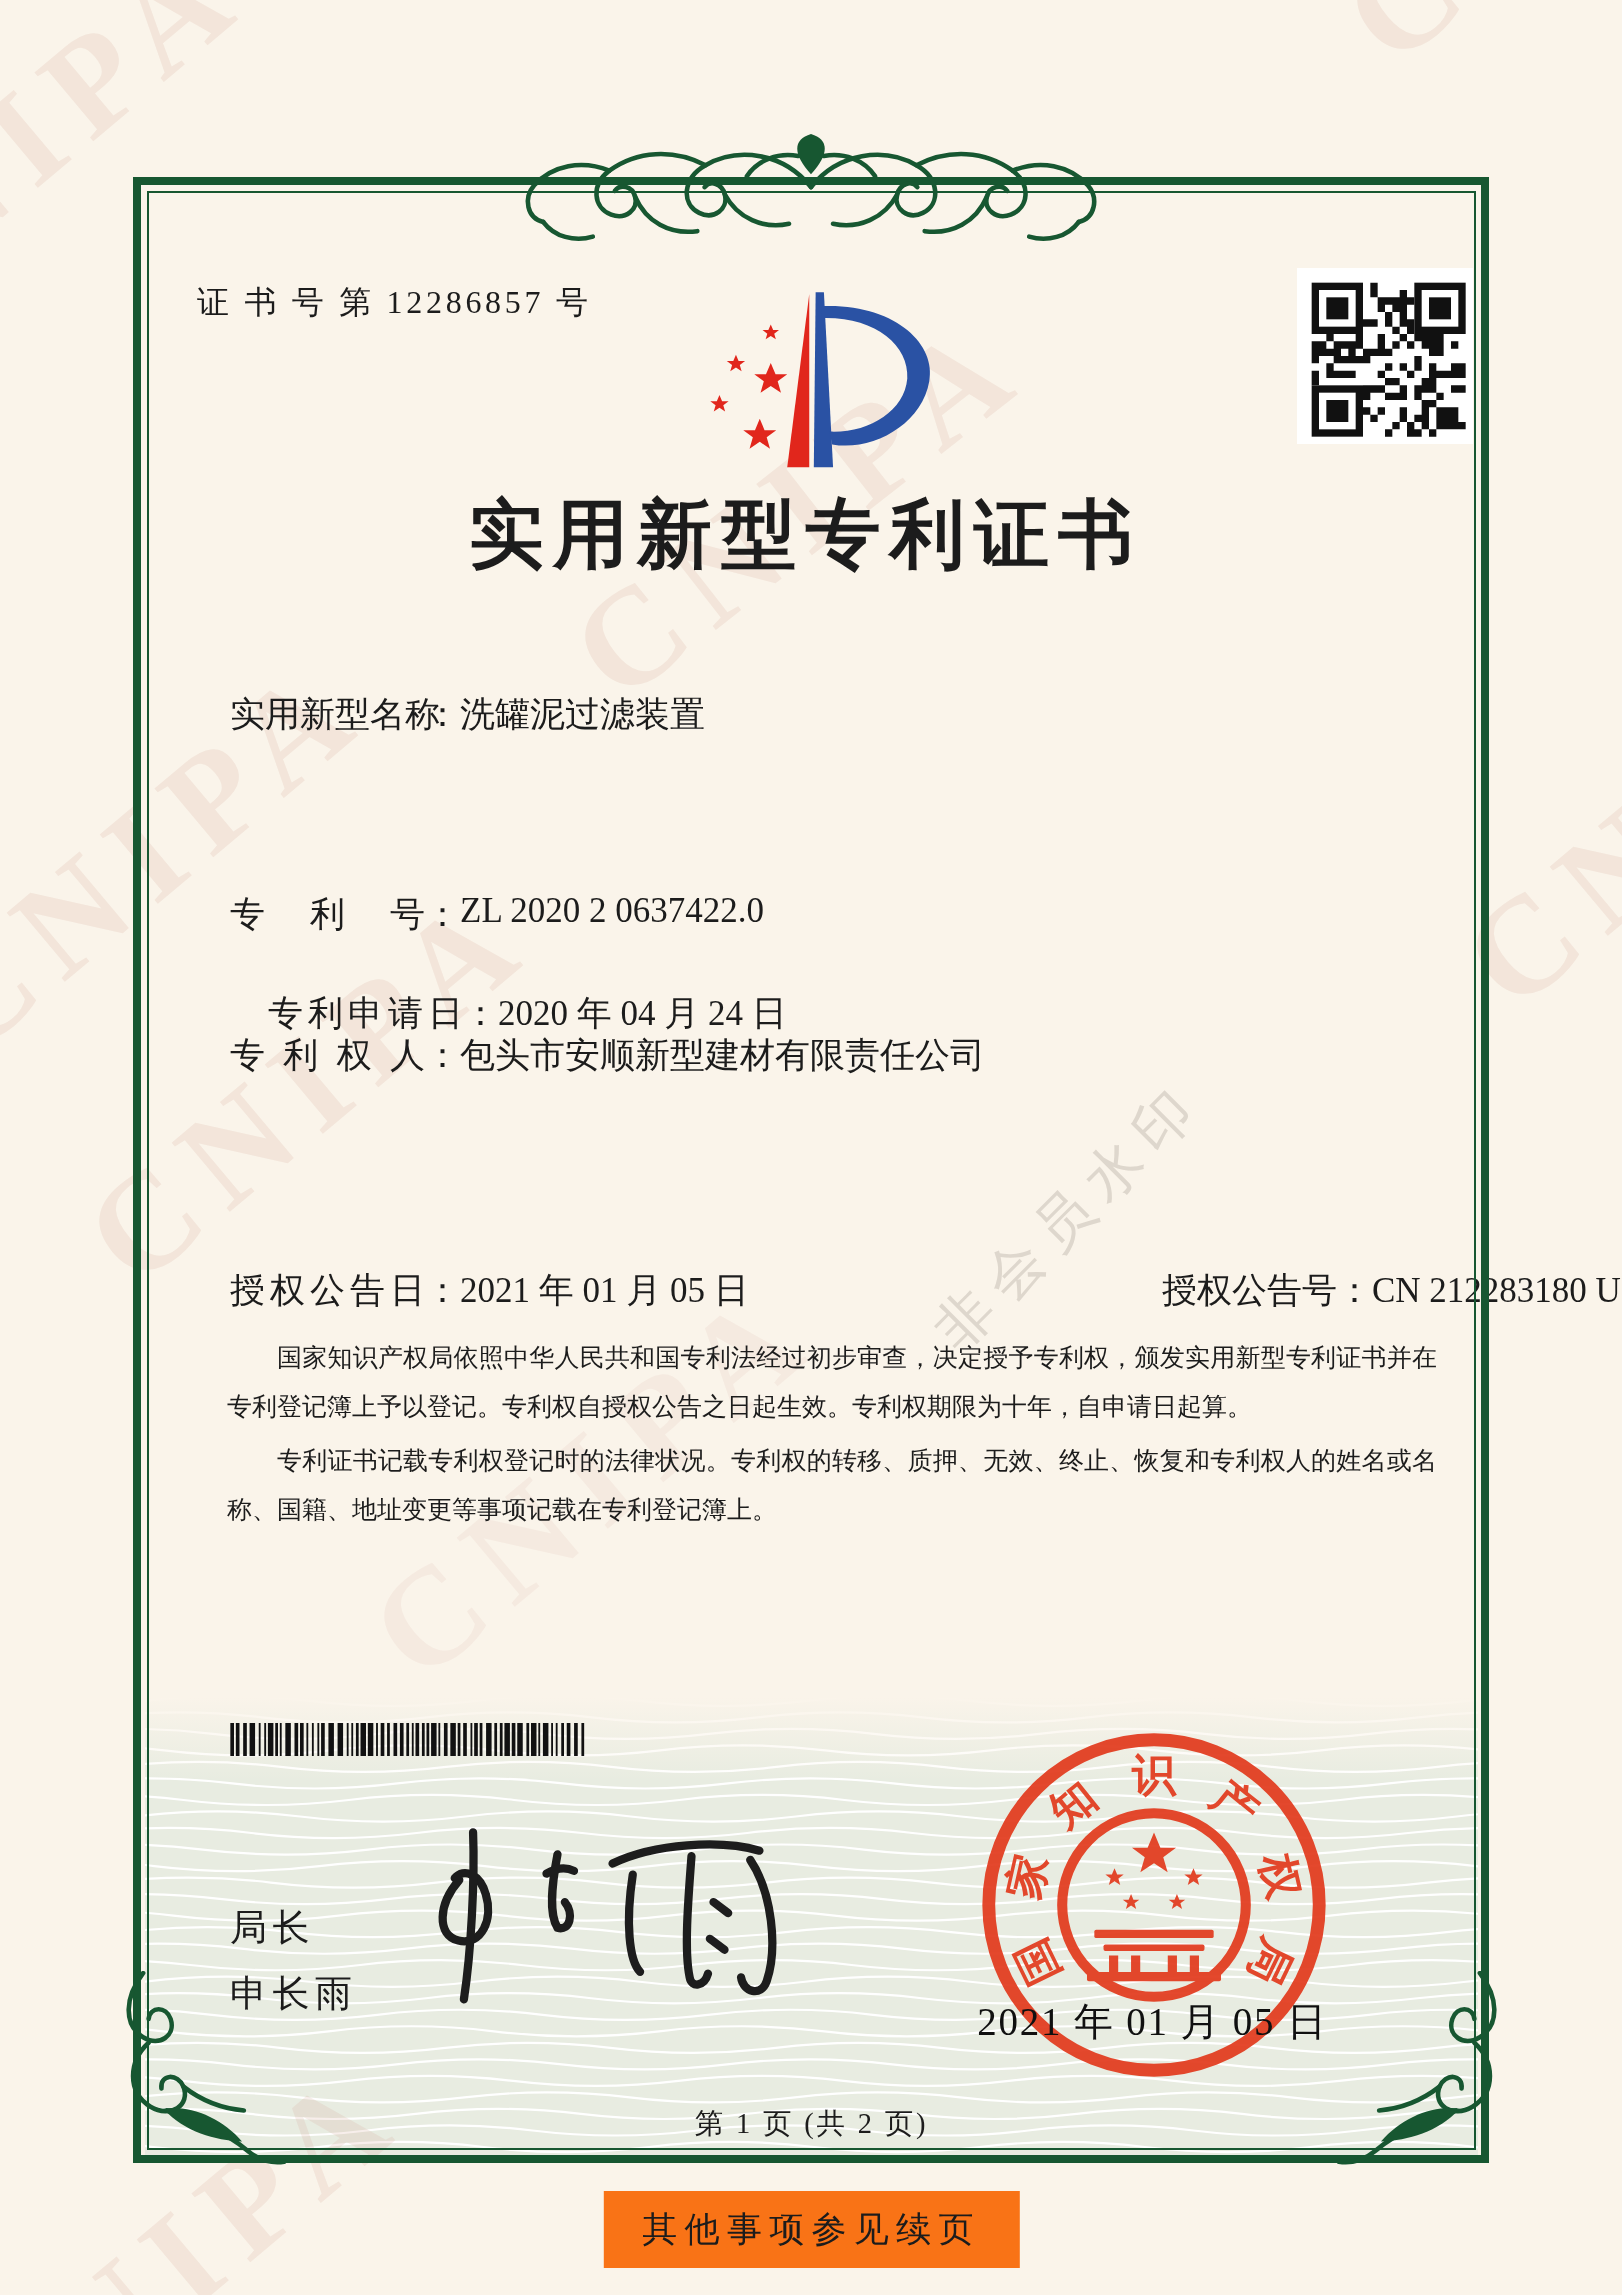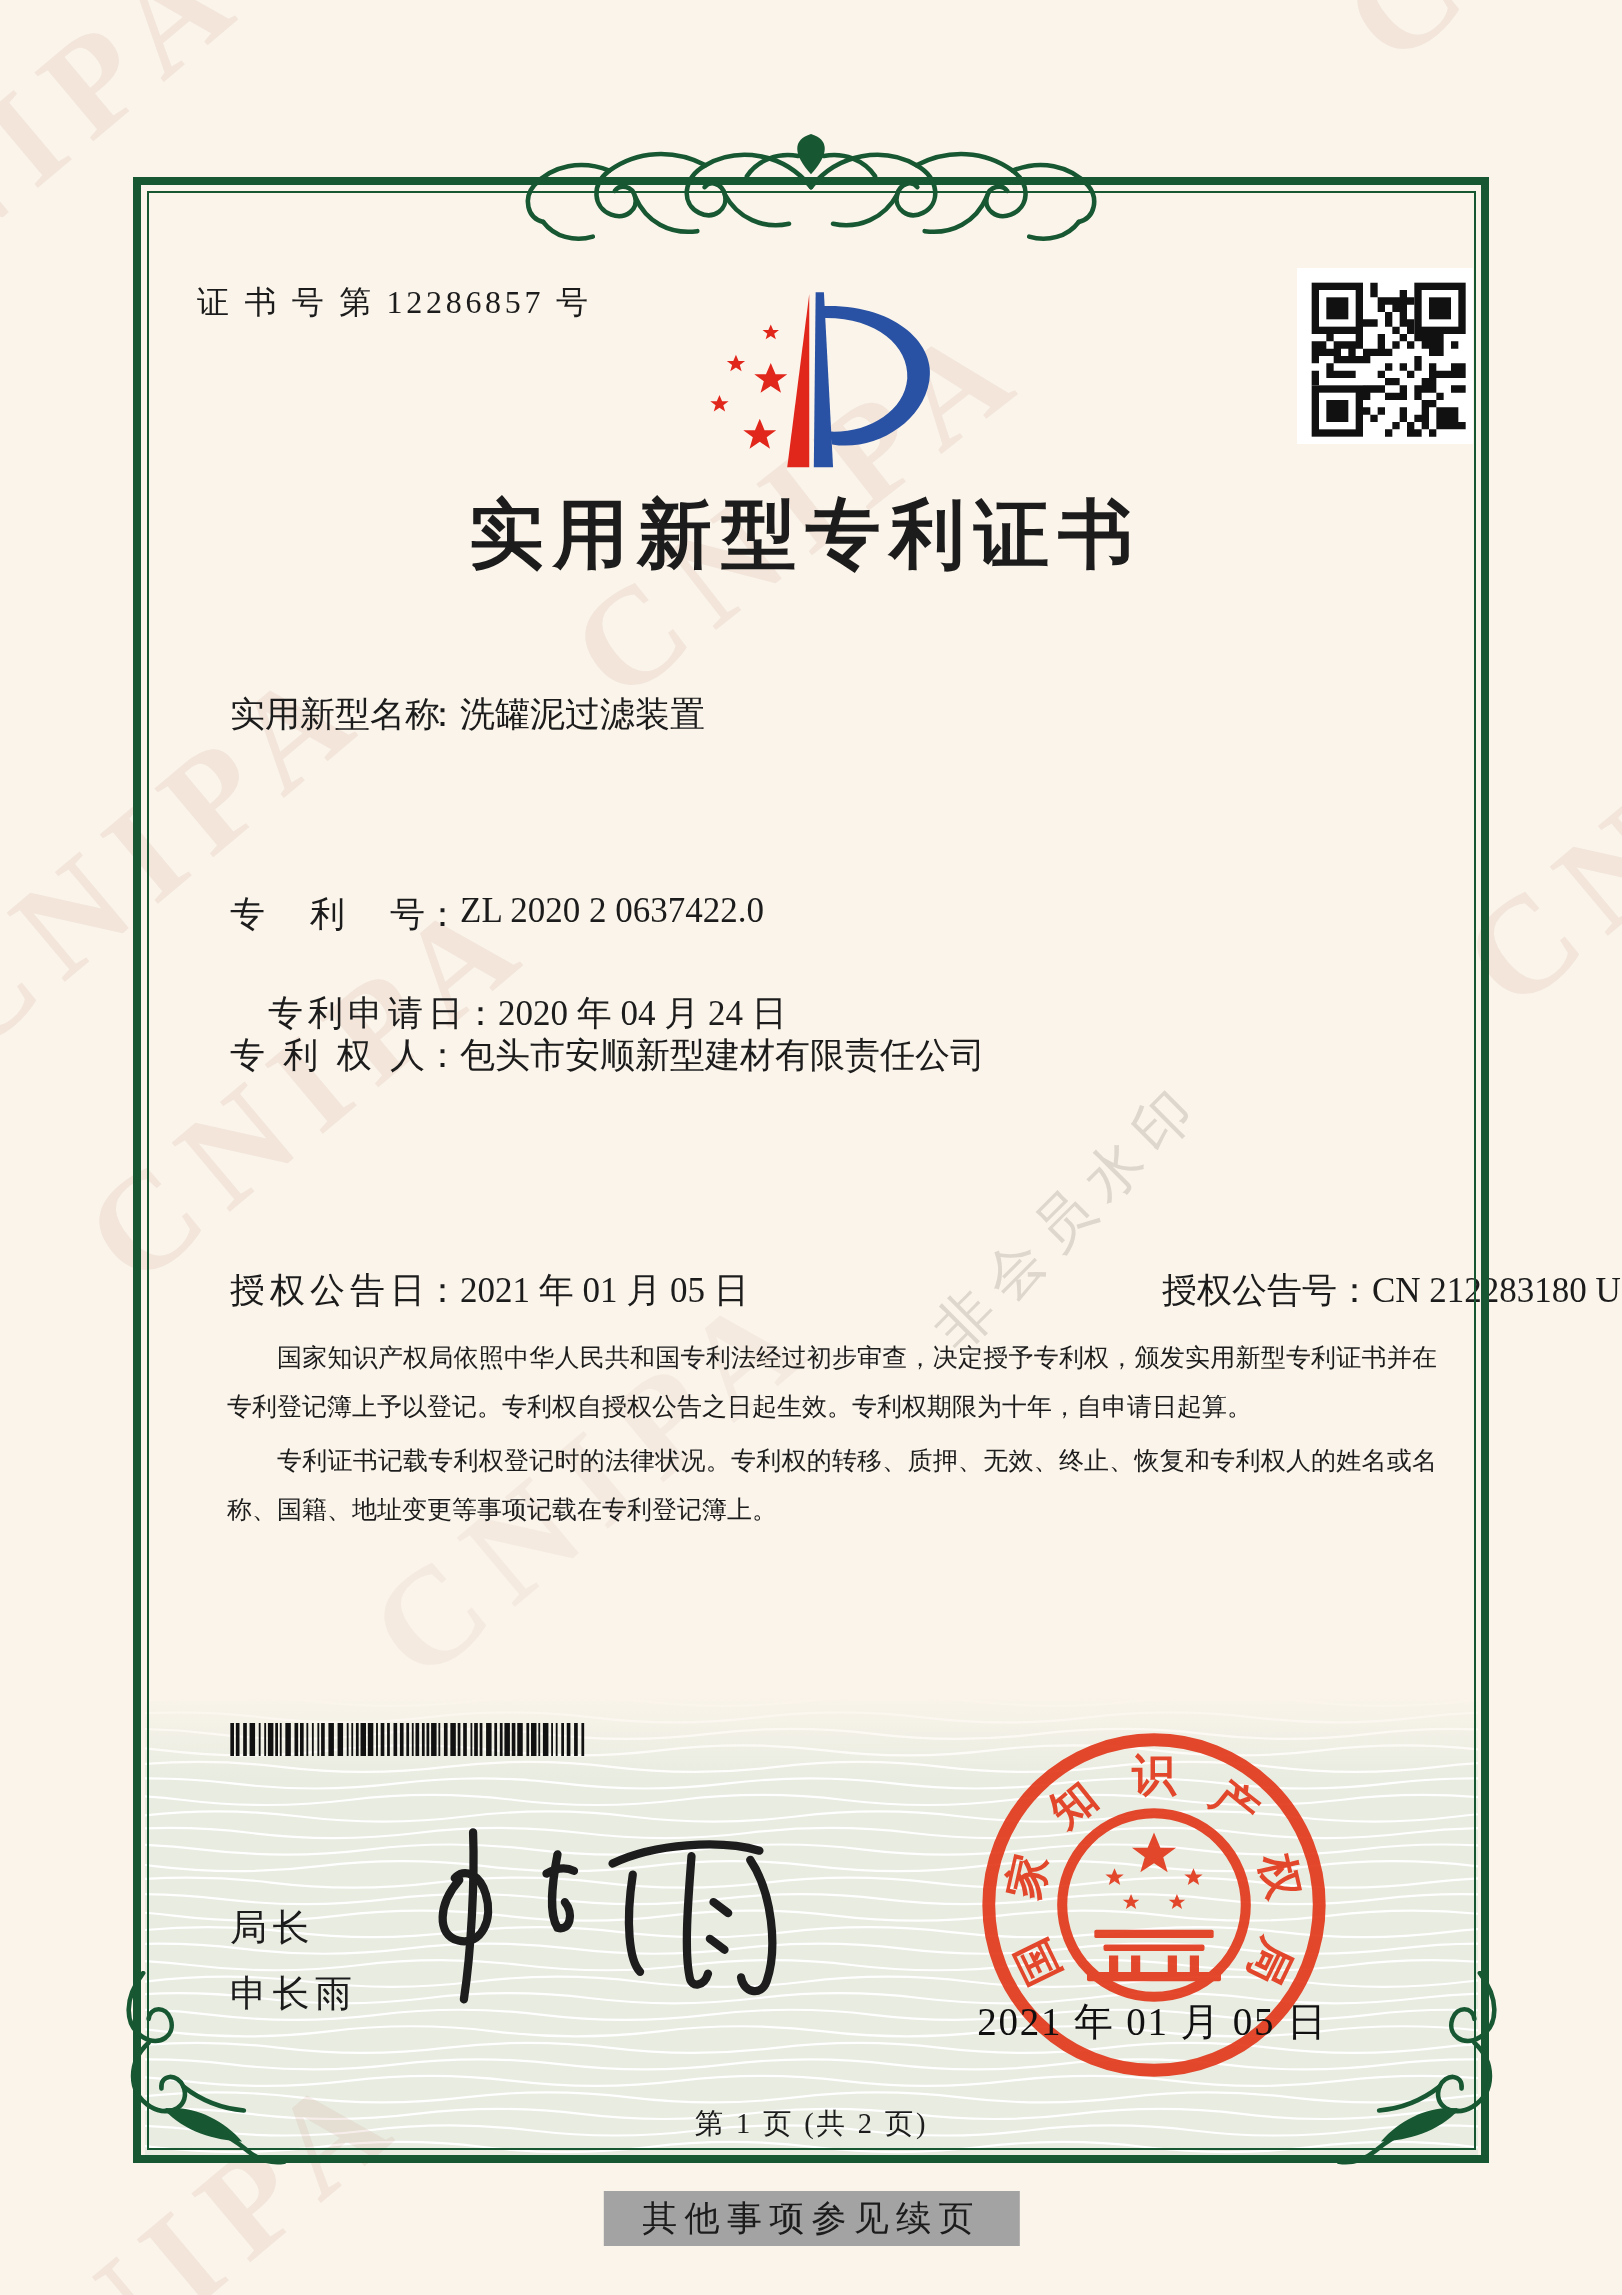--- a/index.html
+++ b/index.html
@@ -34,21 +34,21 @@
   .f-value{display:inline-block;vertical-align:top;}
   .addr-lines span{display:block;line-height:1.28;}
   .grant-right{position:absolute;left:932px;top:0;}
   .paras{position:absolute;left:227px;top:1333px;width:1210px;font-size:25px;
          line-height:49px;text-align:justify;}
   .paras p{margin:0;text-indent:2em;}
   .paras p + p{margin-top:4.6px;}
   .page-info{position:absolute;left:0;right:0;top:2105px;text-align:center;font-size:28.5px;
              letter-spacing:2.8px;z-index:5;}
   .continuation{position:absolute;left:50%;top:2191px;transform:translateX(-50%);
-                background:#a3a3a3;padding:4px 39px;font-size:35px;letter-spacing:7.3px;z-index:5;}
+                background:#f97316;padding:15px 39px;font-size:35px;letter-spacing:7.3px;z-index:5;}
   .signer{position:absolute;left:230px;font-size:37px;letter-spacing:5.5px;z-index:6;
           font-family:"Liberation Sans","DejaVu Sans",sans-serif;}
   .seal-wrap{position:absolute;left:975px;top:1726px;width:358px;height:358px;z-index:6;opacity:0.93;}
   .seal-date{position:absolute;left:964px;top:1995px;width:377px;text-align:center;
              font-size:39px;letter-spacing:1.8px;color:#101010;z-index:7;}
   .sig-svg{position:absolute;left:418px;top:1823px;z-index:6;}
   .barcode{position:absolute;left:230px;top:1723px;z-index:5;}
   .ornament-top{position:absolute;left:517px;top:134px;width:588px;height:121px;z-index:5;}
   .orn-bl{position:absolute;left:112px;top:1971px;width:174px;height:202px;z-index:5;}
   .orn-br{position:absolute;left:1337px;top:1971px;width:174px;height:202px;z-index:5;

